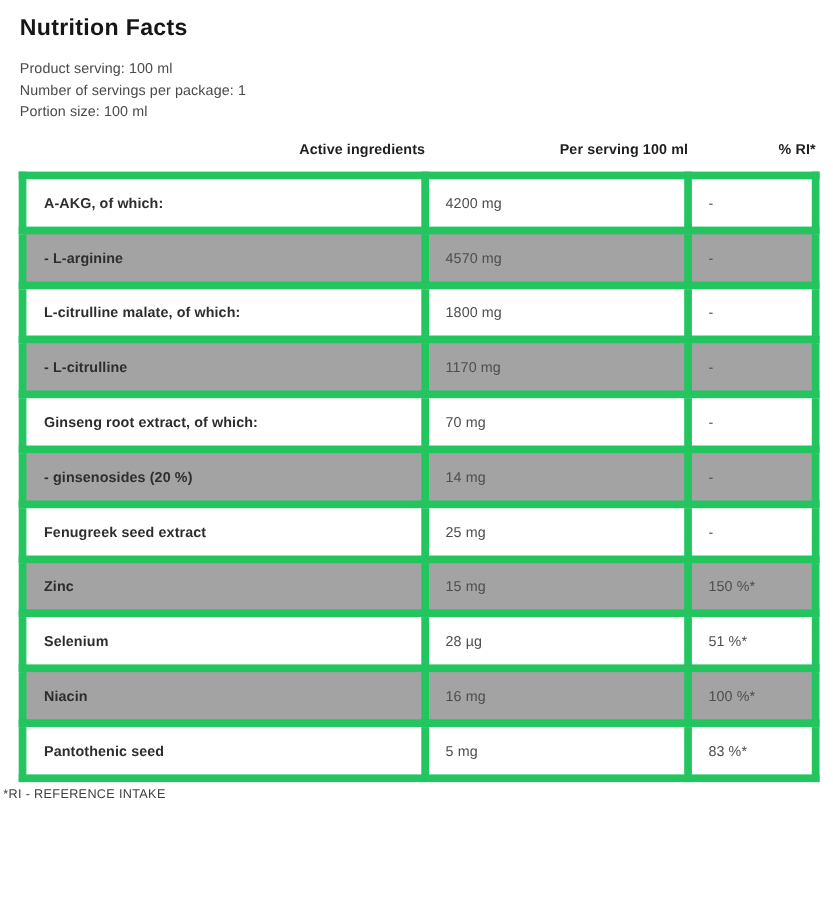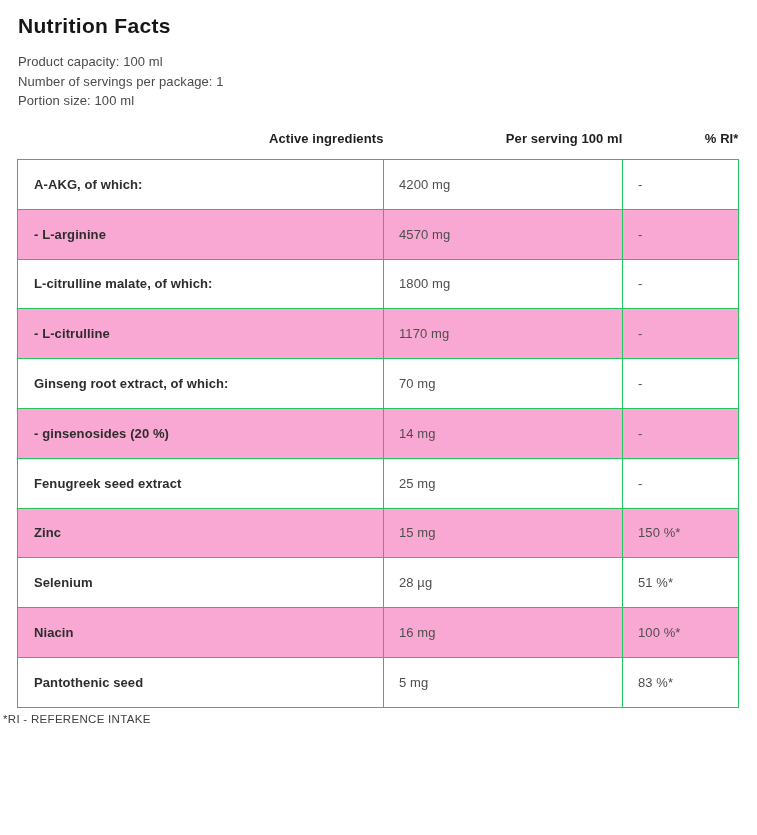--- a/index.html
+++ b/index.html
@@ -42,47 +42,47 @@
     padding: 0 0 13px 15px;
     font-size: 13px;
     font-weight: 700;
     color: #1e1e1e;
     letter-spacing: 0.1px;
     border: none;
   }
   thead th.first { padding-left: 16px; }
   tbody td {
     height: 49.8px;
-    border: 1px solid #22c55e;
+    border: 7px solid #22c55e;
     padding: 0 8px 0 15px;
     vertical-align: middle;
     font-size: 13px;
     letter-spacing: 0.1px;
   }
   tbody td.name {
     padding-left: 16px;
     font-weight: 600;
     color: #2d2d2d;
   }
   tbody td.value { color: #4e4e4e; font-weight: 400; }
-  tbody tr.alt td { background: #f9a8d4; }
+  tbody tr.alt td { background: #a3a3a3; }
   .footnote {
     margin: 5px 0 0 3px;
     font-size: 11.5px;
     color: #404040;
     letter-spacing: 0.3px;
   }
 </style>
 </head>
 <body>
 
 <h1 class="page-title">Nutrition Facts</h1>
 
 <div class="meta">
-  <div class="meta-line">Product capacity: 100 ml</div>
+  <div class="meta-line">Product serving: 100 ml</div>
   <div class="meta-line">Number of servings per package: 1</div>
   <div class="meta-line">Portion size: 100 ml</div>
 </div>
 
 <table class="nutrition">
   <colgroup>
       <col class="c1">
       <col class="c2">
       <col class="c3">
     </colgroup>

